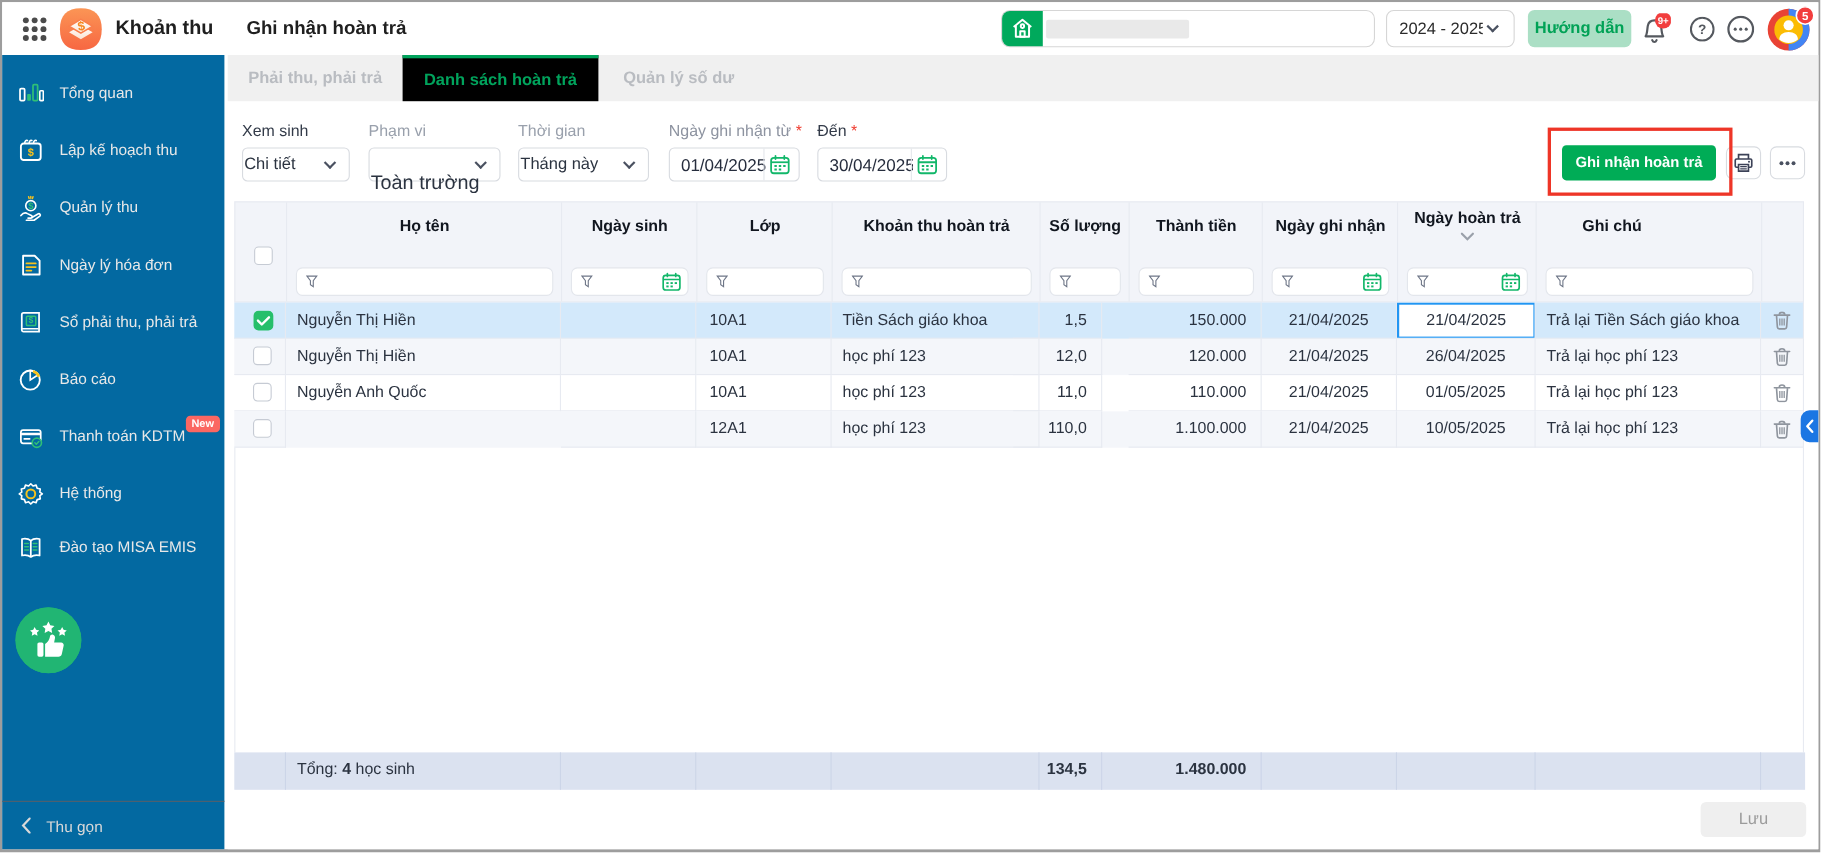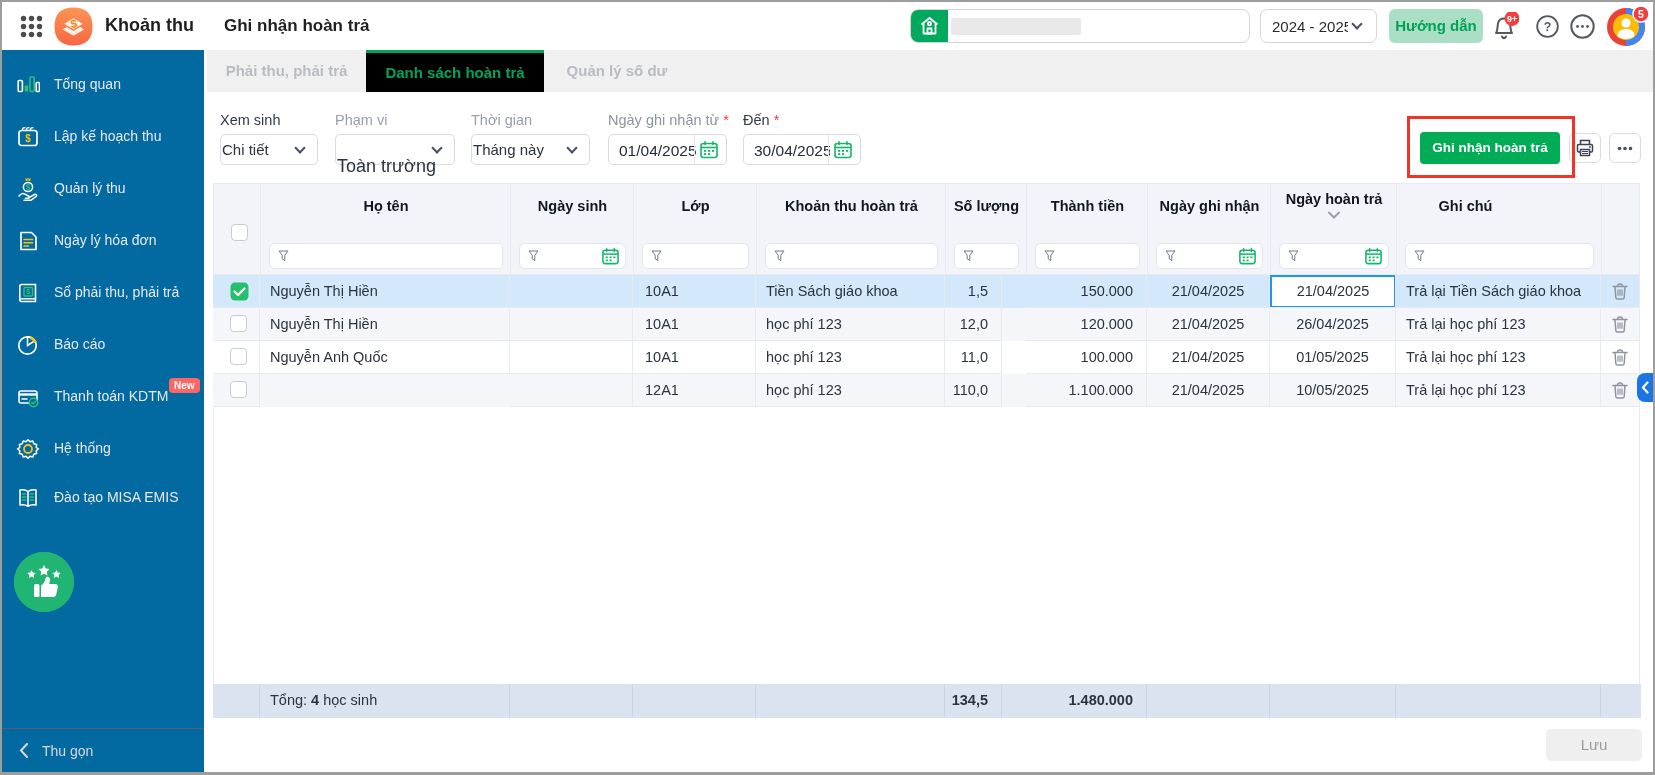--- a/index.html
+++ b/index.html
@@ -498,21 +498,21 @@
     </div>
     <div class="row" style="top:158px;">
       <div class="c c0">
           <div class="cb"></div>
         </div>
       <div class="c c1 pl">Nguyễn Anh Quốc</div>
       <div class="c c2"></div>
       <div class="c c3 pl2">10A1</div>
       <div class="c c4 pl">học phí 123</div>
       <div class="c c5 rt">11,0</div>
-      <div class="c c6 rt">100.000</div>
+      <div class="c c6 rt">110.000</div>
       <div class="c c7 ct">21/04/2025</div>
       <div class="c c8 ct">01/05/2025</div>
       <div class="c c9 pl">Trả lại học phí 123</div>
       <div class="c c10">
           <svg class="trash" viewBox="0 0 16 17">
             <g stroke="#8f959e" fill="none" stroke-width="1.5">
               <path d="M1 3.5 H15" stroke-linecap="round"></path>
               <path d="M5.5 3.2 C5.5 1.9 6.4 1 8 1 C9.6 1 10.5 1.9 10.5 3.2"></path>
               <path d="M3 3.8 L3.8 14.4 C3.9 15.3 4.6 16 5.5 16 H10.5 C11.4 16 12.1 15.3 12.2 14.4 L13 3.8"></path>
               <path d="M6 6.5 V12.8 M8 6.5 V12.8 M10 6.5 V12.8" stroke-width="1.2"></path>

